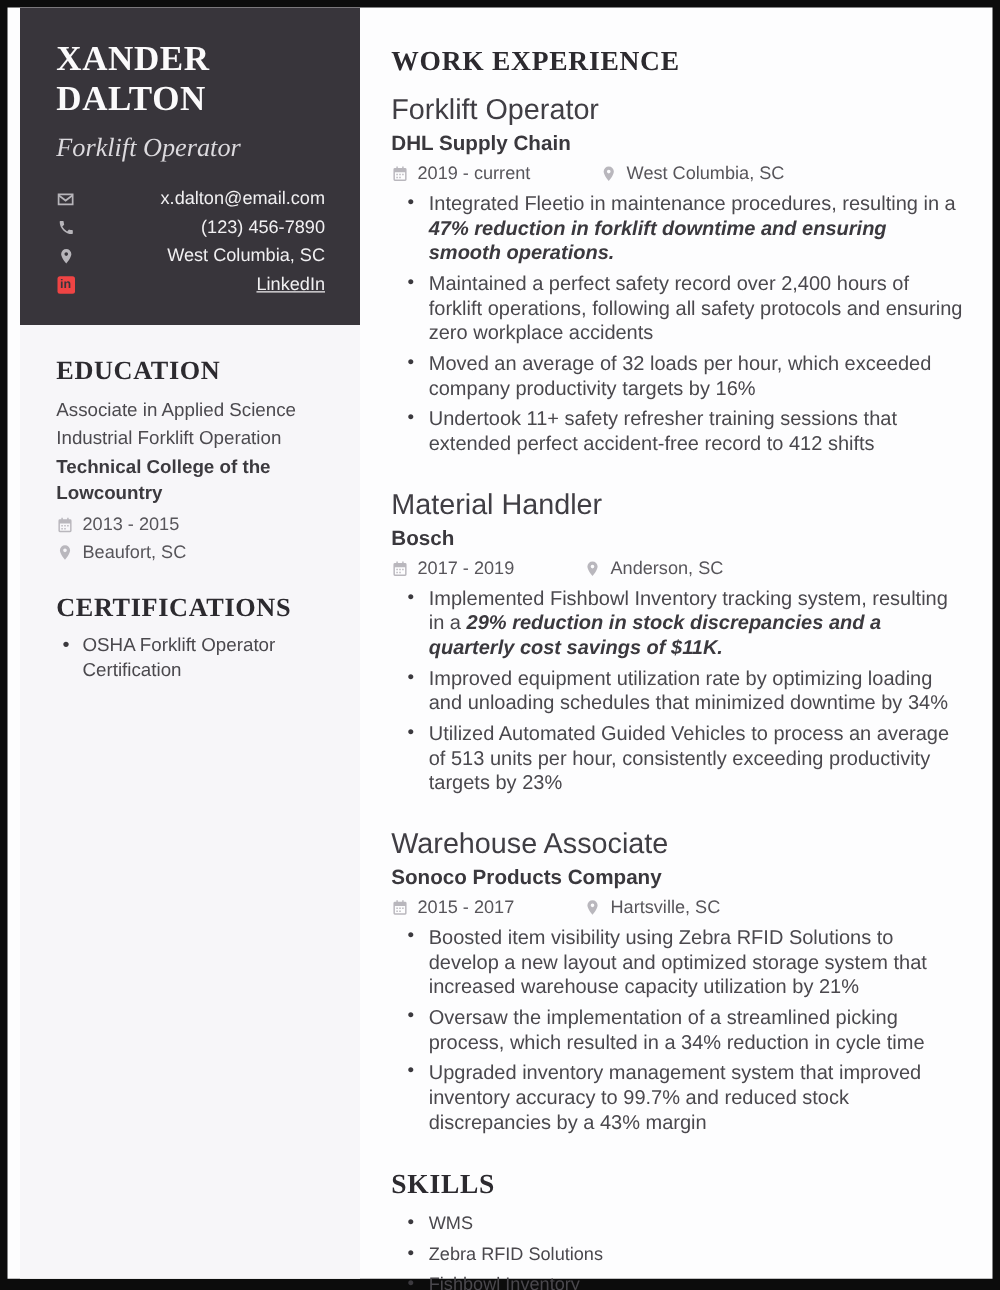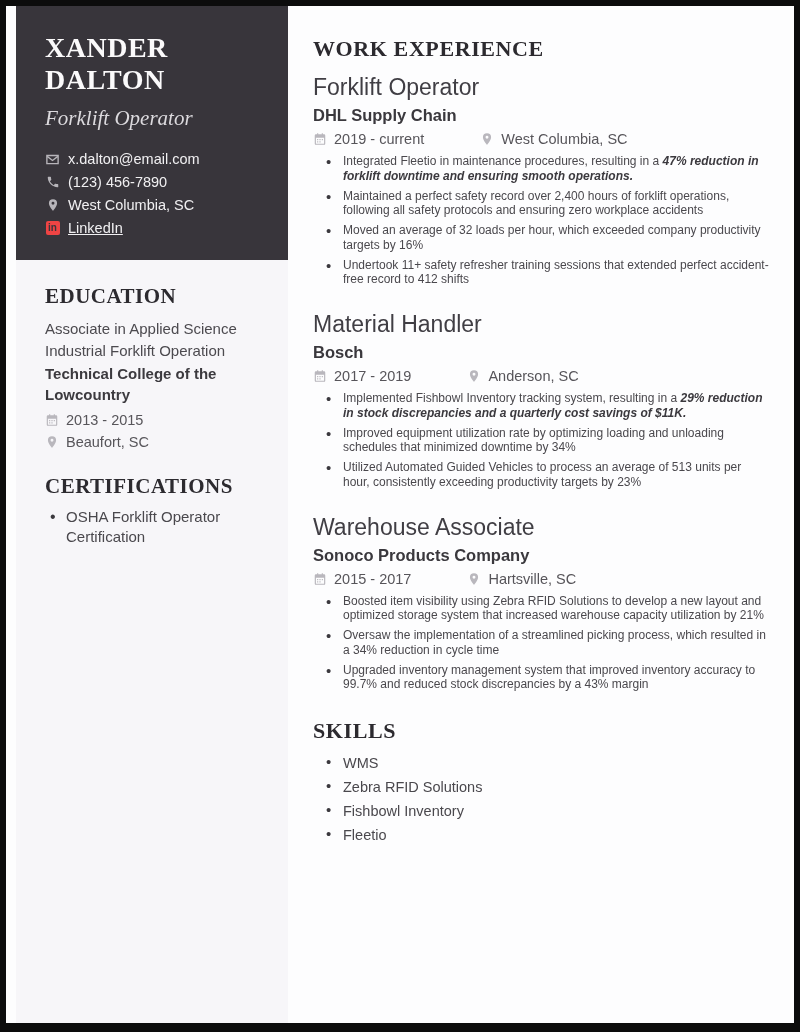--- a/index.html
+++ b/index.html
@@ -3,21 +3,21 @@
 <meta charset="utf-8">
 <style>
   html,body{margin:0;padding:0;background:#fff;}
   body{width:800px;height:1032px;font-family:"Liberation Sans",sans-serif;-webkit-font-smoothing:antialiased;}
   .page{box-sizing:border-box;width:800px;height:1032px;border:6px solid #0c0c0c;border-bottom-width:9px;display:flex;background:#fdfdfe;padding-left:10px;}
   .sidebar{width:272px;flex-shrink:0;background:#f7f6f9;display:flex;flex-direction:column;}
   .side-header{background:#38353b;padding:26px 28px 24px 29px;}
   .name{font-family:"Liberation Serif",serif;font-weight:700;font-size:28px;line-height:1.15;color:#fbfafb;letter-spacing:.5px;}
   .job-subtitle{font-family:"Liberation Serif",serif;font-style:italic;font-size:21px;color:#dcdade;margin-top:10px;}
   .contact{margin-top:20px;display:flex;flex-direction:column;gap:7px;}
-  .contact-row{display:flex;align-items:center;gap:8px;font-size:14.5px;color:#f1f0f2;}
+  .contact-row{display:flex;align-items:center;gap:8px;font-size:14.5px;color:#f1f0f2;justify-content:space-between;}
   .contact-row .ico{color:#b7b5ba;display:inline-flex;width:15px;justify-content:center;flex-shrink:0;}
   .li-badge{display:inline-flex;align-items:center;justify-content:center;width:14px;height:14px;border-radius:2px;background:#ef4444;color:#38353b;font-size:10px;font-weight:700;line-height:1;}
   a.link{color:#f1f0f2;text-decoration:underline;}
   .side-section{padding:0 26px 0 29px;}
   .side-heading{font-family:"Liberation Serif",serif;font-weight:700;font-size:21px;letter-spacing:.5px;color:#2c2a2f;margin-top:24px;}
   .edu-degree{font-size:15px;line-height:1.42;color:#4c4a4f;margin-top:9px;}
   .edu-school{font-size:15px;line-height:1.42;color:#3c3a3f;font-weight:700;margin-top:2px;}
   .meta-row{display:flex;align-items:center;gap:7px;font-size:14.5px;color:#57555a;margin-top:6px;}
   .meta-row .ico{color:#b9b7bd;display:inline-flex;width:14px;justify-content:center;flex-shrink:0;}
   ul.dotlist{list-style:none;margin:8px 0 0;padding:0;}
@@ -26,21 +26,21 @@
   .main{flex:1;padding:24px 24px 0 25px;}
   .main-heading{font-family:"Liberation Serif",serif;font-weight:700;font-size:22px;letter-spacing:.6px;color:#2c2a2f;margin:6px 0 10px;}
   .job{margin-bottom:24px;}
   .job-title{font-size:23px;font-weight:400;color:#403e44;margin-top:12px;}
   .job-company{font-size:16.5px;font-weight:700;color:#3a383d;margin-top:5px;}
   .job-meta{display:flex;align-items:center;font-size:14.5px;color:#57555a;margin-top:6px;}
   .job-meta .seg{display:inline-flex;align-items:center;gap:7px;}
   .job-meta .seg.date{margin-right:56px;}
   .job-meta .ico{color:#b9b7bd;display:inline-flex;width:14px;justify-content:center;flex-shrink:0;}
   ul.joblist{list-style:none;margin:7px 0 0;padding:0;}
-  ul.joblist li{position:relative;padding-left:30px;font-size:12px;line-height:1.23;color:#4a484d;margin-bottom:5px;}
+  ul.joblist li{position:relative;padding-left:30px;font-size:16px;line-height:1.23;color:#4a484d;margin-bottom:5px;}
   ul.joblist li::before{content:"\2022";position:absolute;left:13px;top:-1px;font-size:15px;color:#3b393e;}
   ul.joblist li strong.em{font-style:italic;font-weight:700;color:#3b393e;}
   .skills-block{margin-top:26px;}
   ul.skills{list-style:none;margin:10px 0 0;padding:0;}
   ul.skills li{position:relative;padding-left:30px;font-size:14.5px;line-height:1.25;color:#4a484d;margin-bottom:6px;}
   ul.skills li::before{content:"\2022";position:absolute;left:13px;top:-1px;font-size:15px;color:#3b393e;}
   svg{display:block;}
 </style>
 </head>
 <body>

